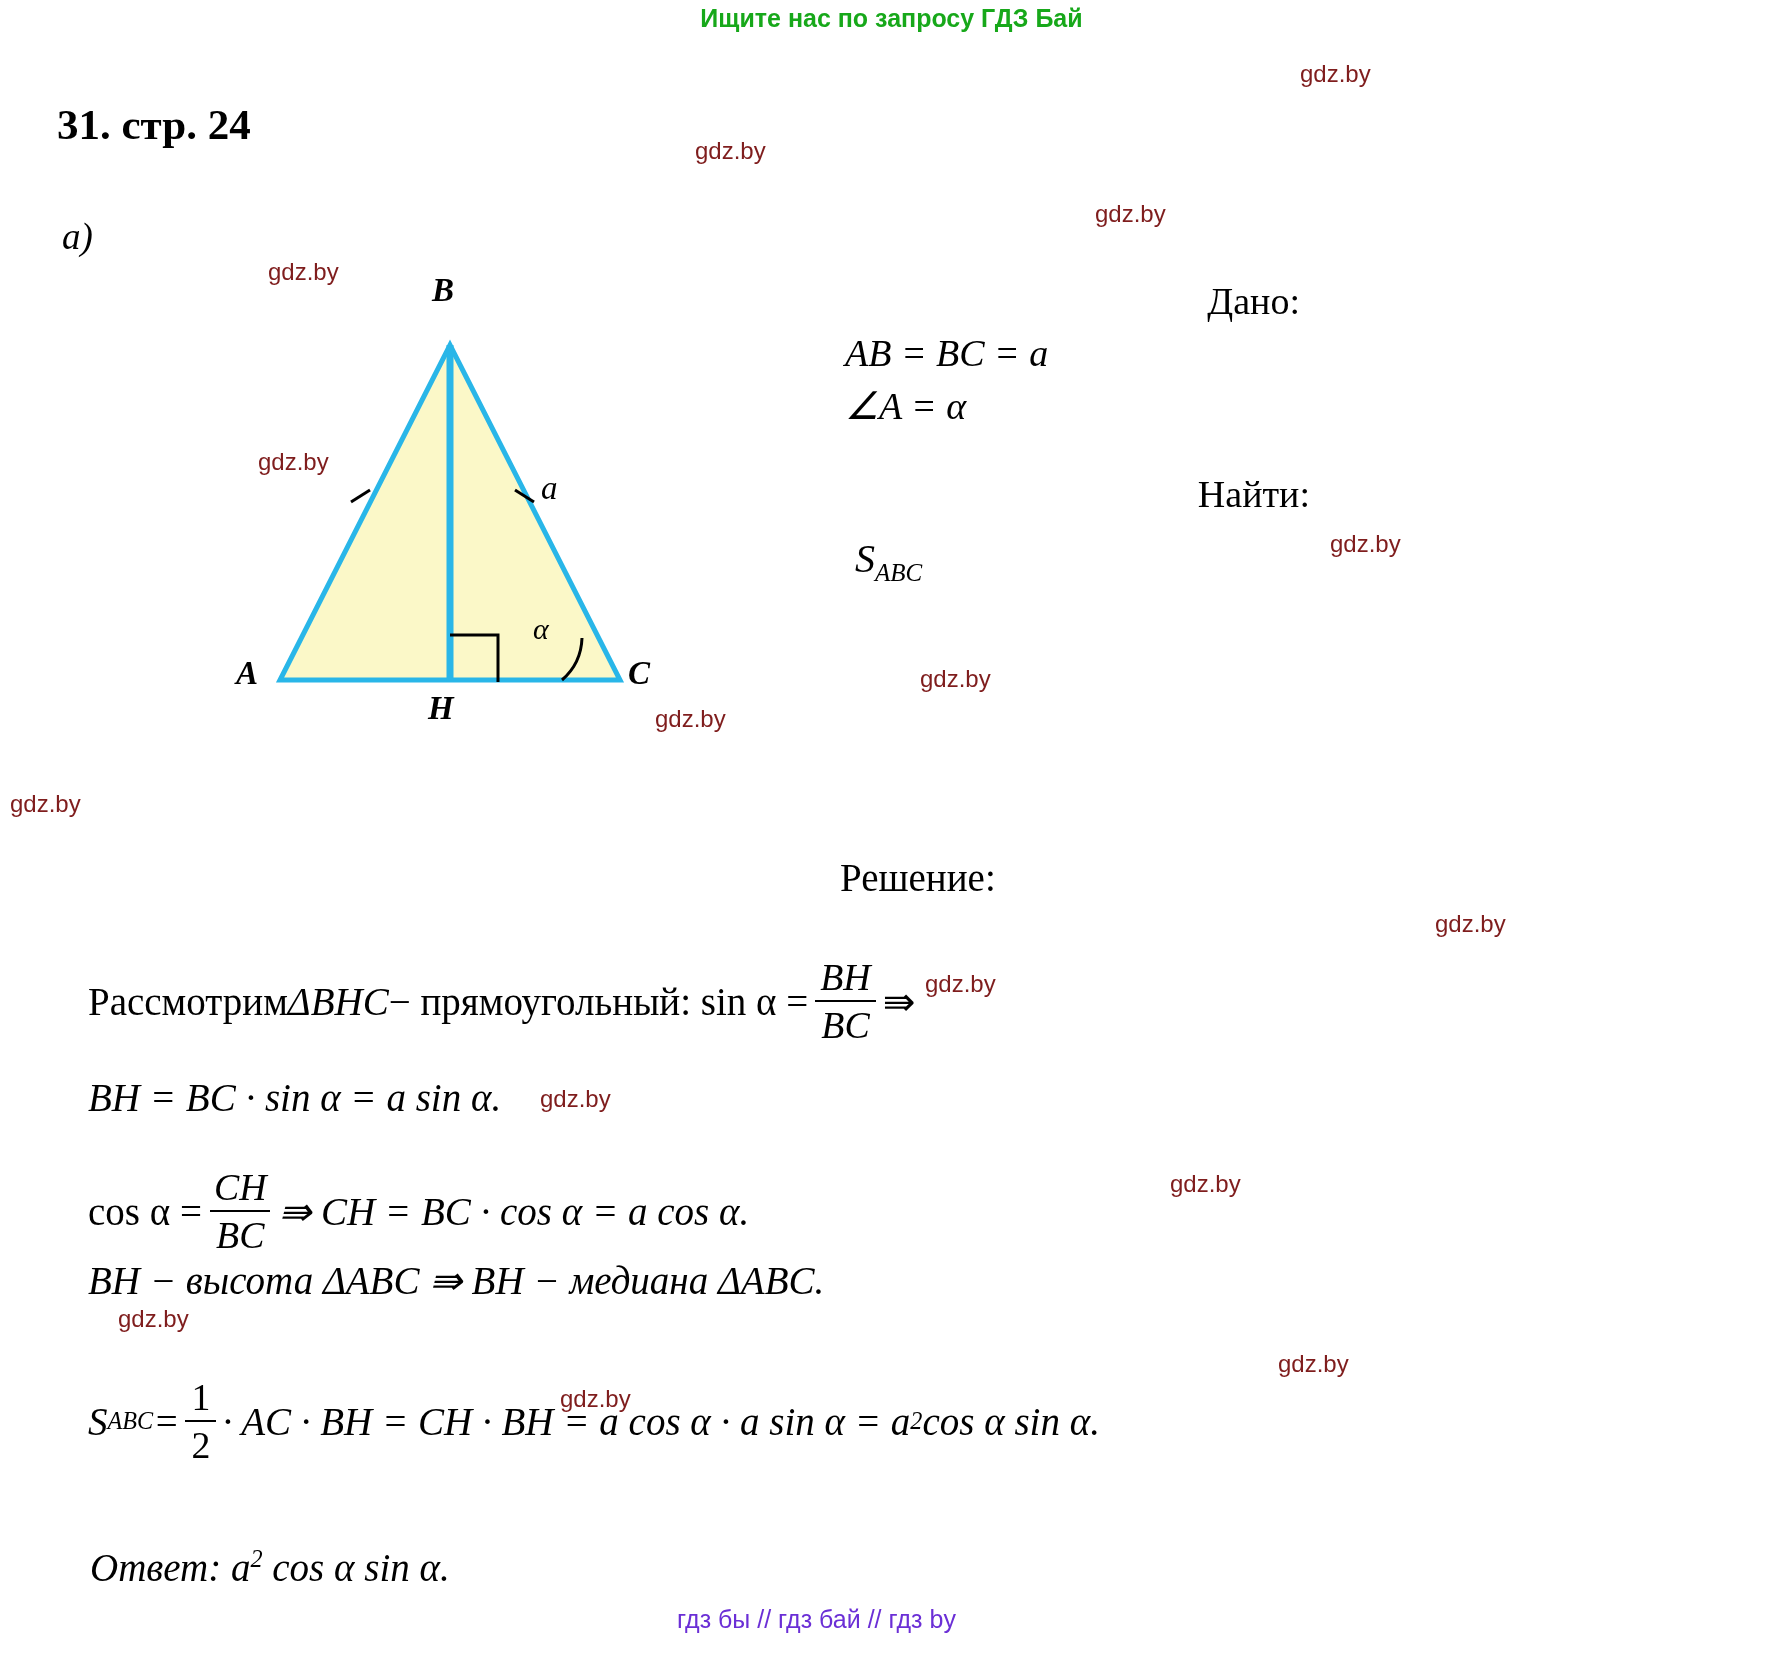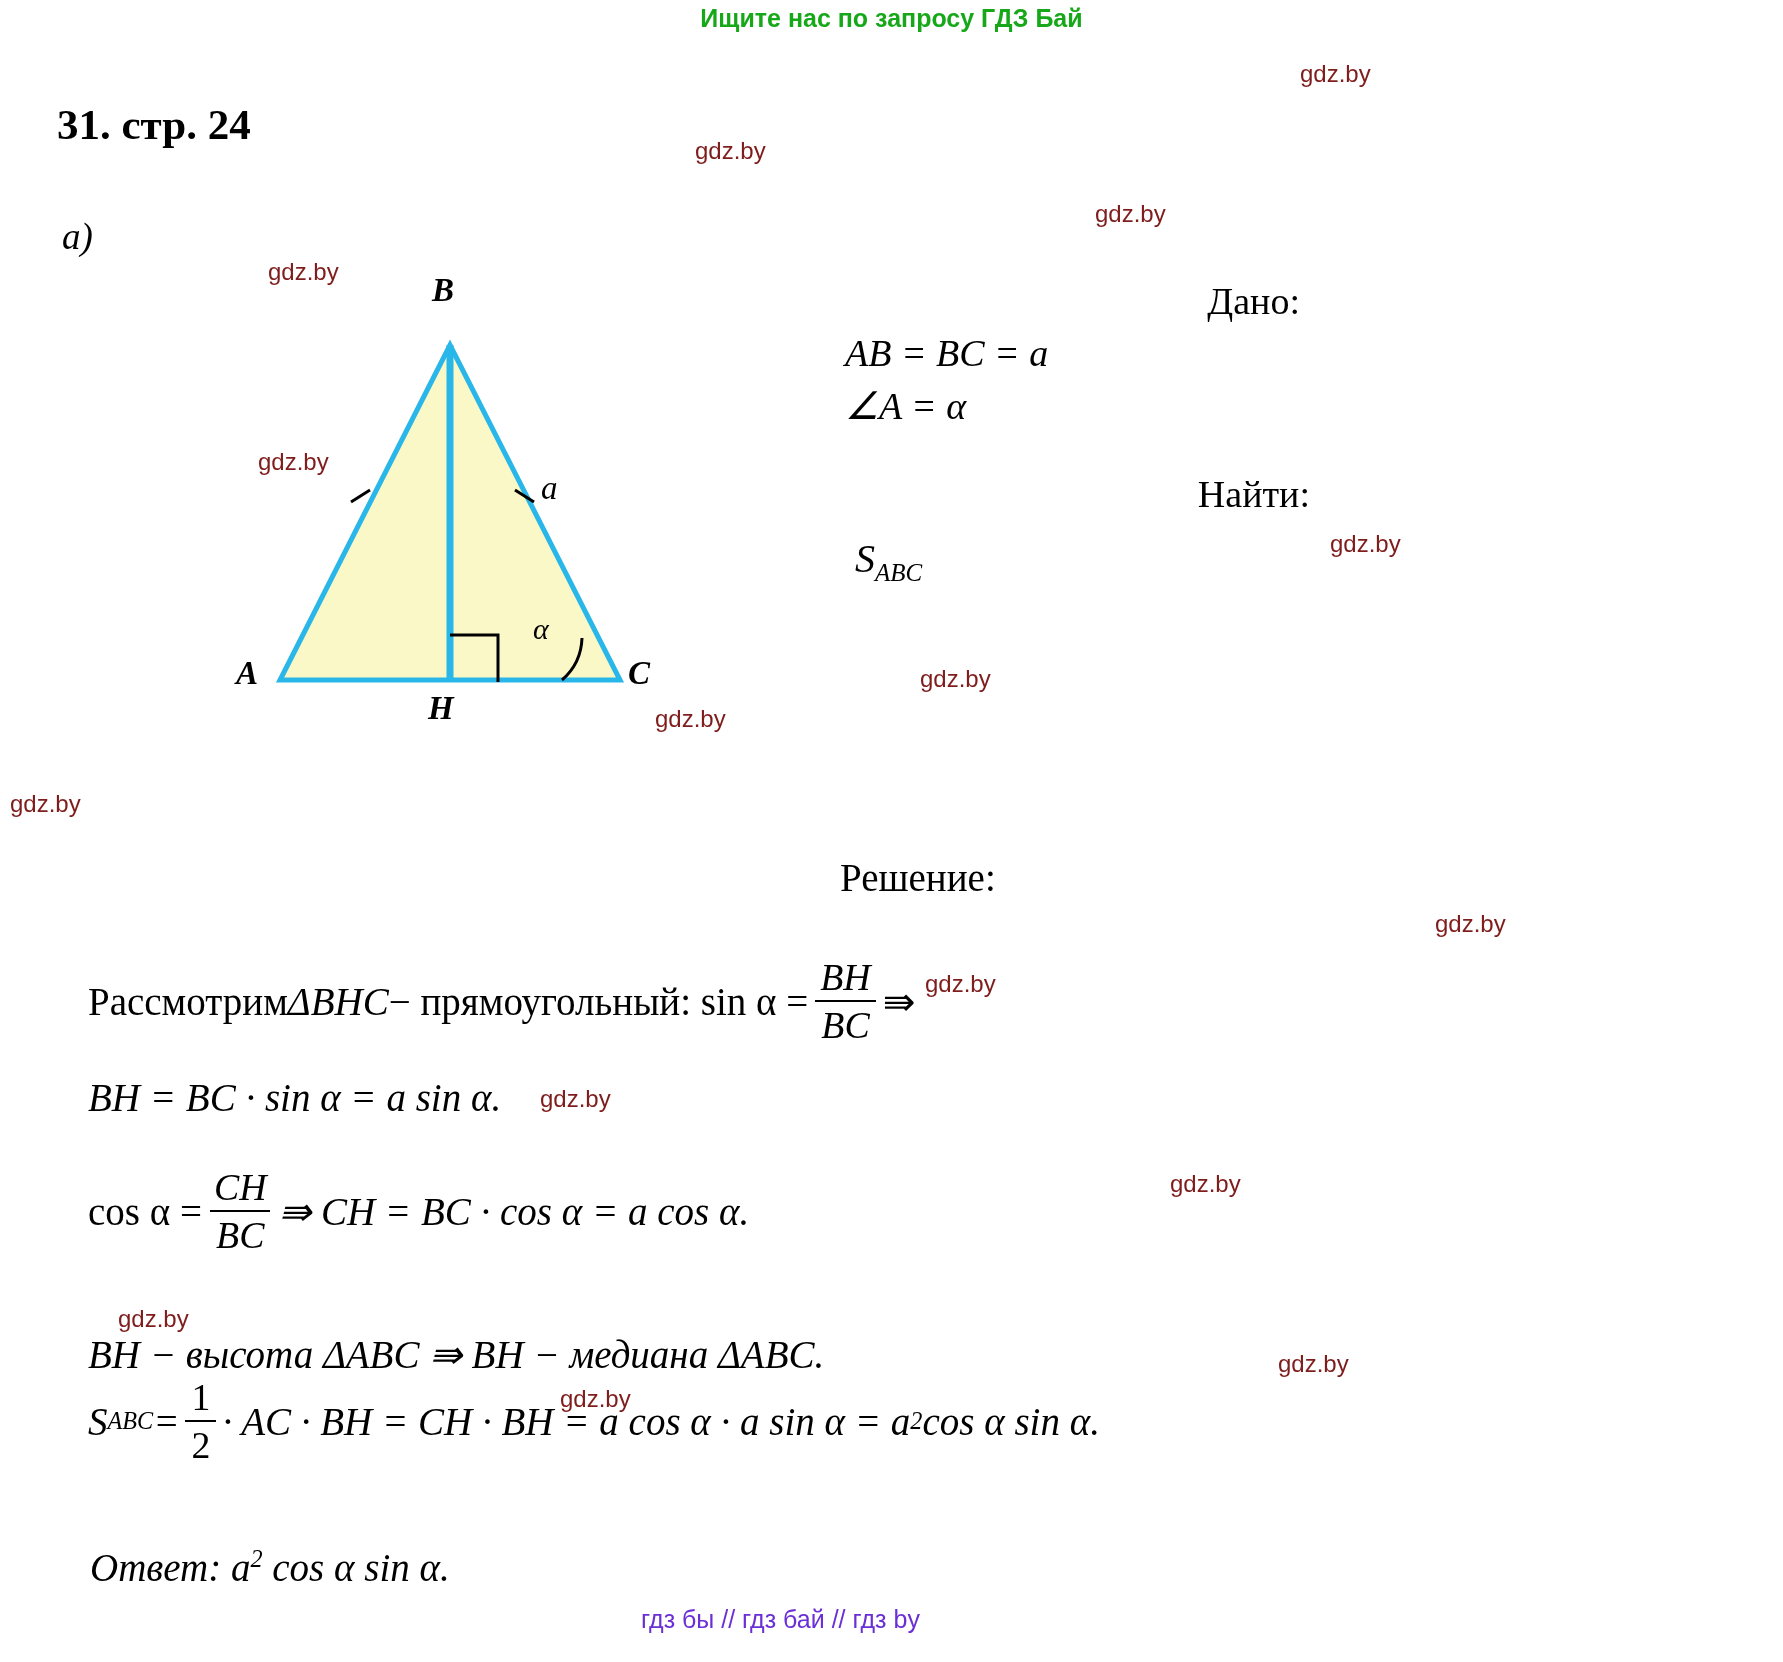--- a/index.html
+++ b/index.html
@@ -131,21 +131,21 @@
     left: 88px;
     top: 1165px;
     font-size: 39px;
     display: flex;
     align-items: center;
     white-space: nowrap;
   }
   #sol-line-4 {
     position: absolute;
     left: 88px;
-    top: 1332px;
+    top: 1258px;
     font-size: 39px;
     white-space: nowrap;
   }
   #sol-line-5 {
     position: absolute;
     left: 88px;
     top: 1375px;
     font-size: 39px;
     display: flex;
     align-items: center;
@@ -180,20 +180,21 @@
   sup { font-size: 0.62em; }
   #bottom-links {
     position: absolute;
     left: 0;
     top: 1605px;
     width: 1561px;
     text-align: center;
     color: #6b2fd6;
     font-family: "Liberation Sans", sans-serif;
     font-size: 25px;
+    padding-left: 36px;
   }
 </style>
 </head>
 <body>
 
 <div class="page">
 
   <div id="top-banner">Ищите нас по запросу ГДЗ Бай</div>
 
   <div id="task-number">31. стр. 24</div>

